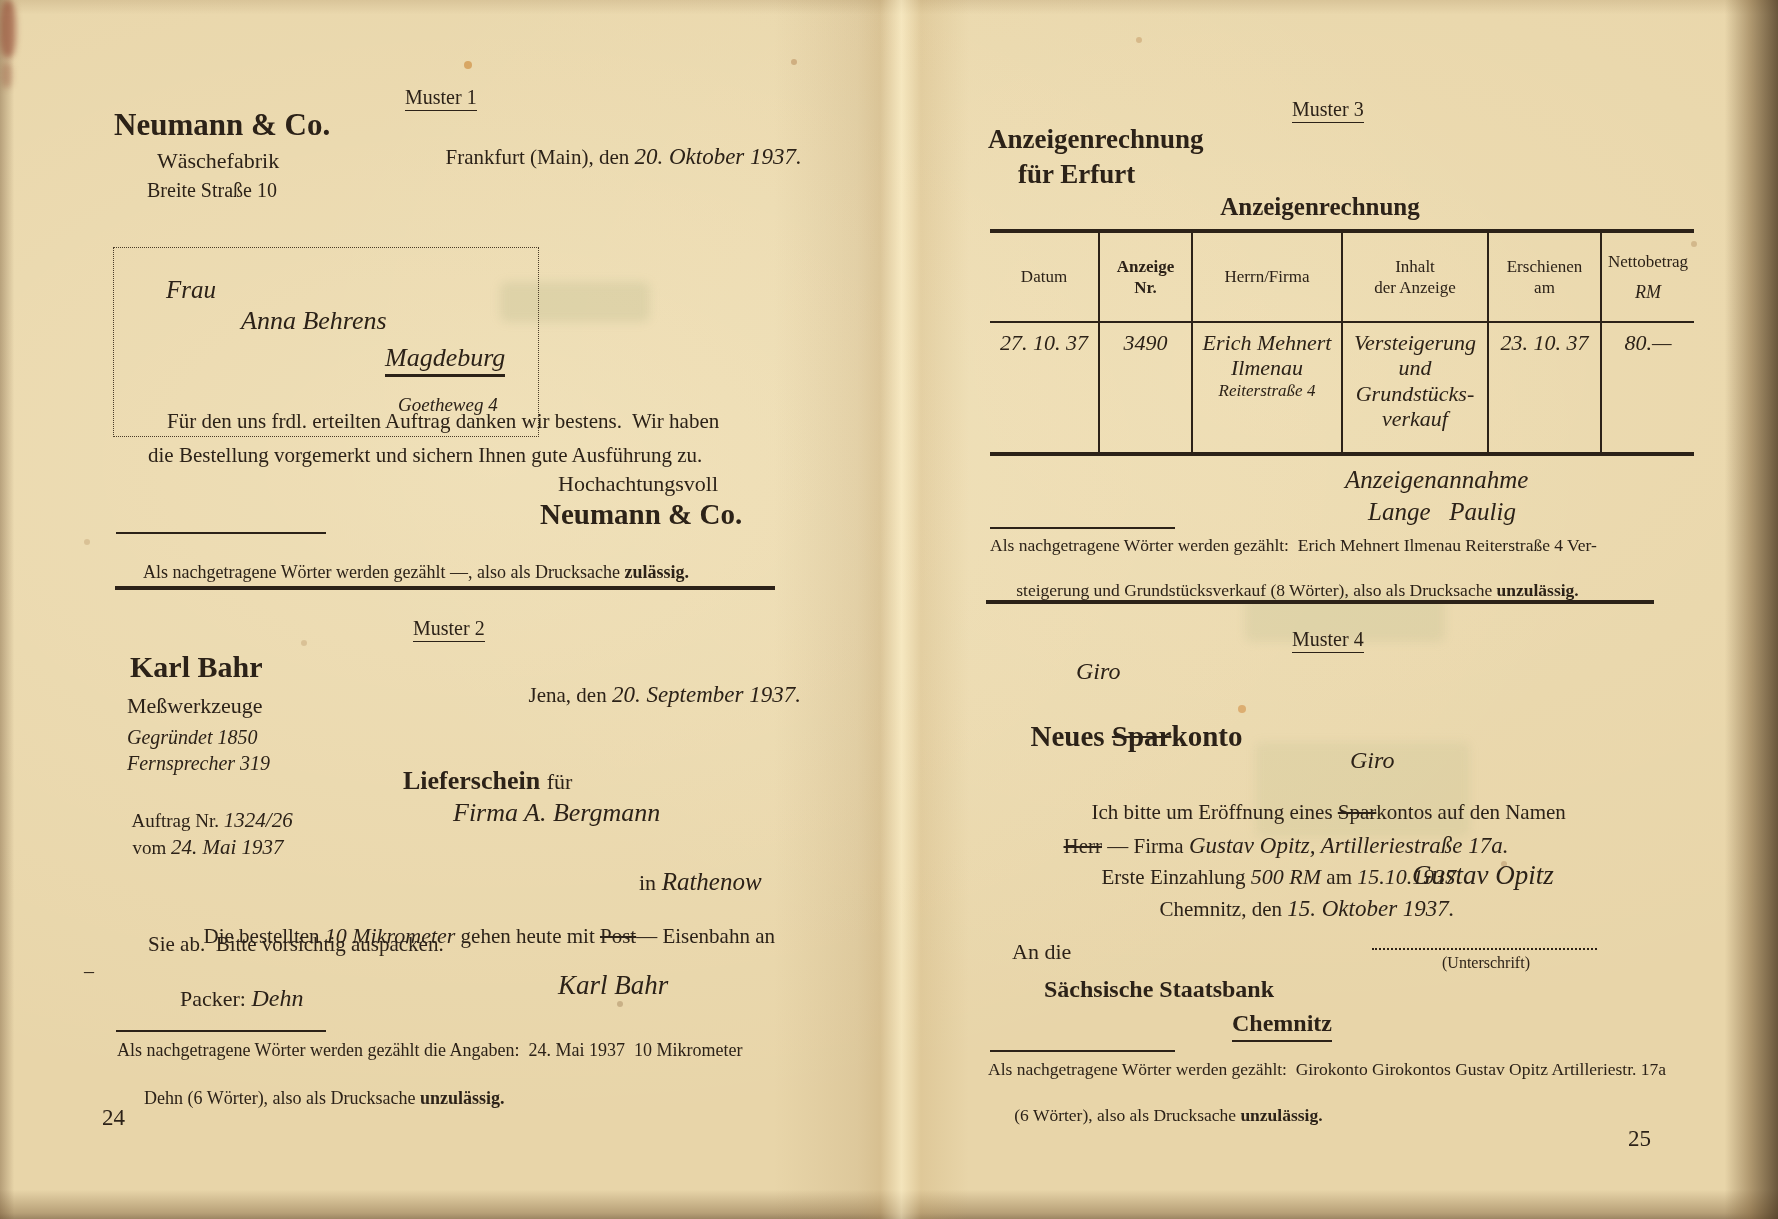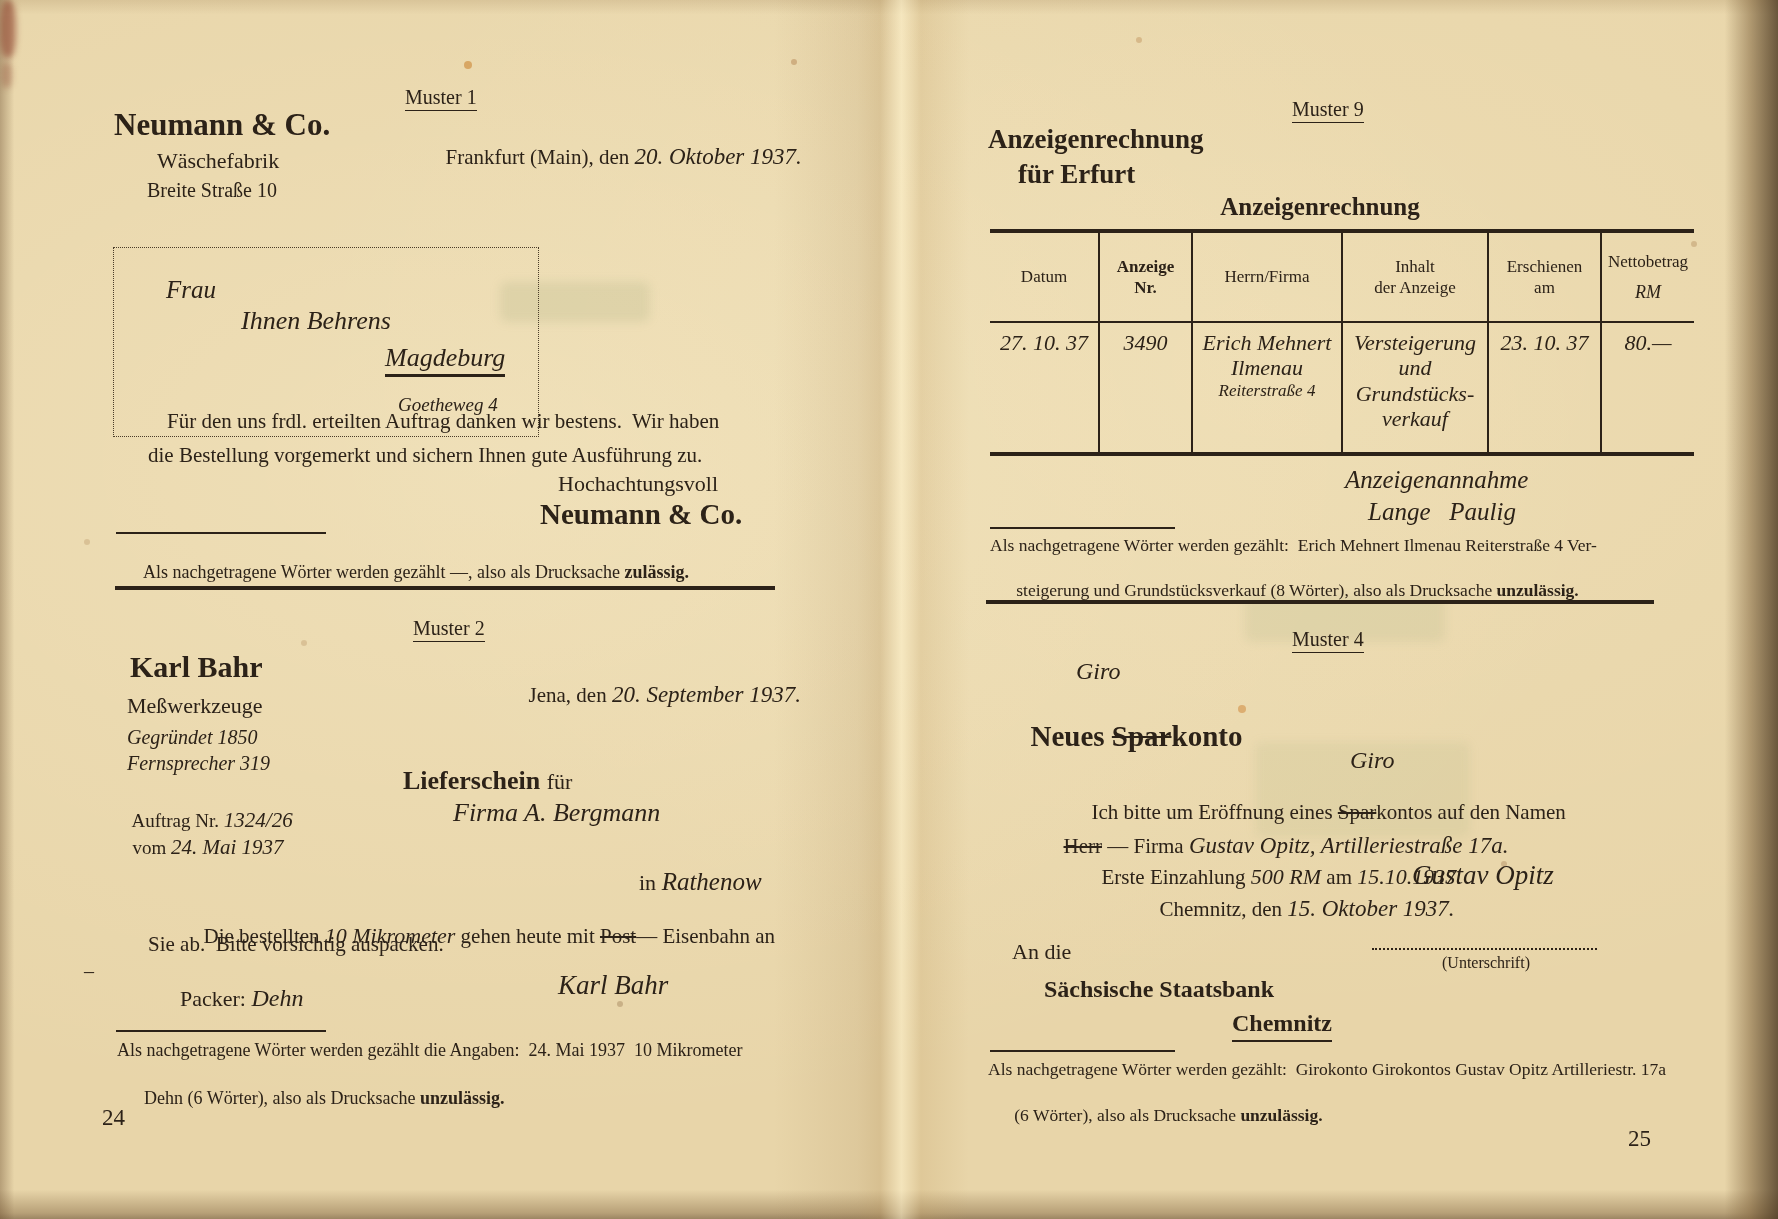--- a/index.html
+++ b/index.html
@@ -69,21 +69,21 @@
     <div class="abs fr b" style="left:114px;top:108px;font-size:31px;">Neumann &amp; Co.</div>
     <div class="abs fr" style="left:157px;top:149px;font-size:22px;">Wäschefabrik</div>
     <div class="abs fr" style="left:147px;top:179px;font-size:20px;">Breite Straße 10</div>
 
     <div class="abs fr" style="left:414px;top:120px;font-size:21px;">
       <span>Frankfurt (Main), den </span><span class="it" style="font-size:23px;">20. Oktober 1937.</span>
     </div>
 
     <div class="dotbox" style="left:113px;top:247px;width:424px;height:188px;"></div>
     <div class="abs it" style="left:166px;top:276px;font-size:25px;">Frau</div>
-    <div class="abs it" style="left:241px;top:306px;font-size:26px;">Ihnen Behrens</div>
+    <div class="abs it" style="left:241px;top:306px;font-size:26px;">Anna Behrens</div>
     <div class="abs it ubold" style="left:385px;top:343px;font-size:26px;">Magdeburg</div>
     <div class="abs it" style="left:398px;top:394px;font-size:19px;">Goetheweg 4</div>
 
     <div class="abs fr" style="left:167px;top:410px;font-size:21px;">Für den uns frdl. erteilten Auftrag danken wir bestens.  Wir haben</div>
     <div class="abs fr" style="left:148px;top:444px;font-size:21px;">die Bestellung vorgemerkt und sichern Ihnen gute Ausführung zu.</div>
     <div class="abs fr" style="left:558px;top:472px;font-size:22px;">Hochachtungsvoll</div>
     <div class="abs fr b" style="left:540px;top:498px;font-size:29px;">Neumann &amp; Co.</div>
 
     <div class="rule" style="left:116px;top:532px;width:210px;height:2px;"></div>
     <div class="abs fr" style="left:117px;top:542px;font-size:18px;">
@@ -133,21 +133,21 @@
     <div class="abs fr" style="left:117px;top:1040px;font-size:18px;">Als nachgetragene Wörter werden gezählt die Angaben:  24. Mai 1937  10 Mikrometer</div>
     <div class="abs fr" style="left:117px;top:1068px;font-size:18px;">
       <span>Dehn (6 Wörter), also als Drucksache </span><span class="b">unzulässig.</span>
     </div>
 
     <div class="abs fr" style="left:102px;top:1105px;font-size:23px;">24</div>
   </div>
 
   <div>
 
-    <div class="abs fr musterlabel" style="left:1292px;top:98px;">Muster 9</div>
+    <div class="abs fr musterlabel" style="left:1292px;top:98px;">Muster 3</div>
     <div class="abs fr b" style="left:988px;top:124px;font-size:27px;">Anzeigenrechnung</div>
     <div class="abs fr b" style="left:1018px;top:159px;font-size:27px;font-family:Liberation Serif, serif;">für Erfurt</div>
     <div class="abs fr b" style="left:1320px;top:193px;font-size:25px;transform:translateX(-50%);">Anzeigenrechnung</div>
 
     <table id="rechnung">
       <tbody>
       <tr class="hdr">
         <td style="width:102px;">Datum</td>
         <td style="width:85px;font-weight:bold;">
               <div>Anzeige</div>

